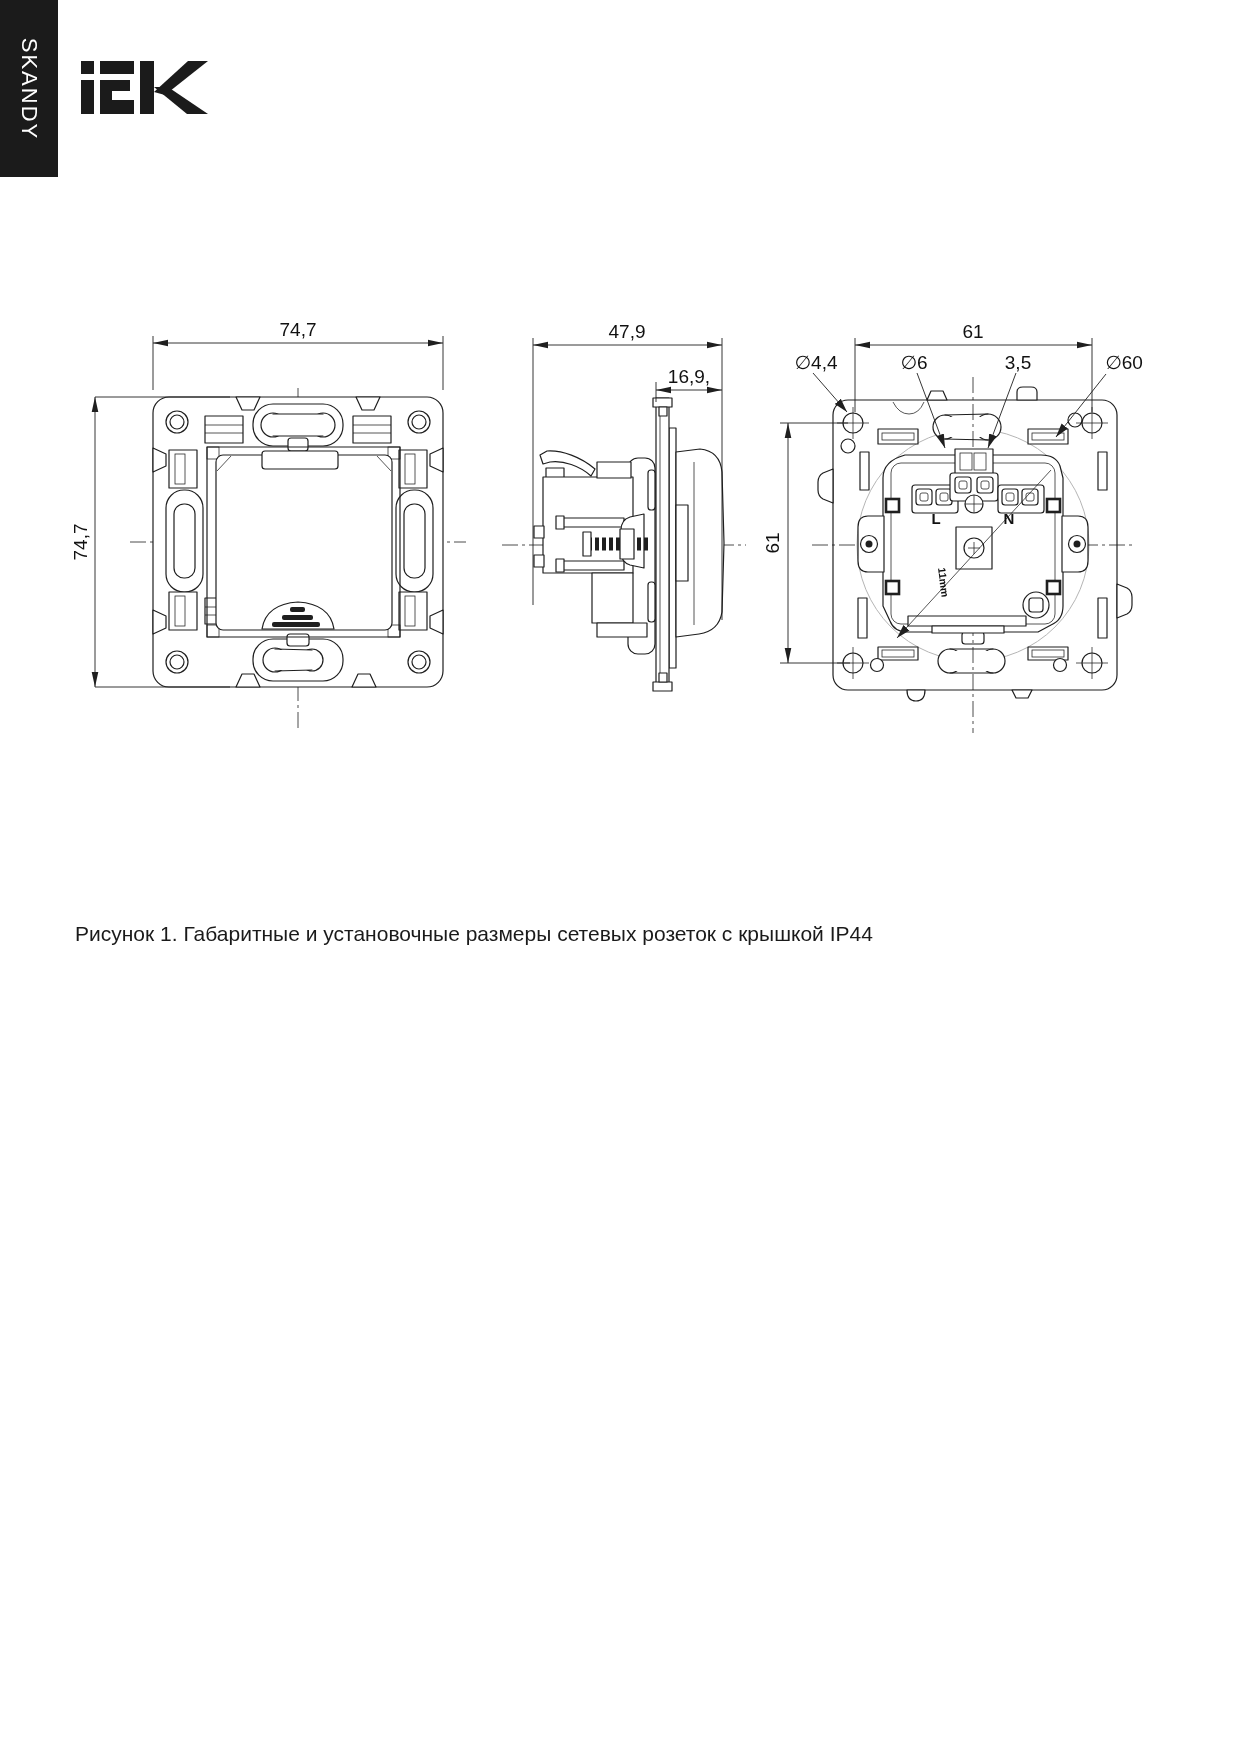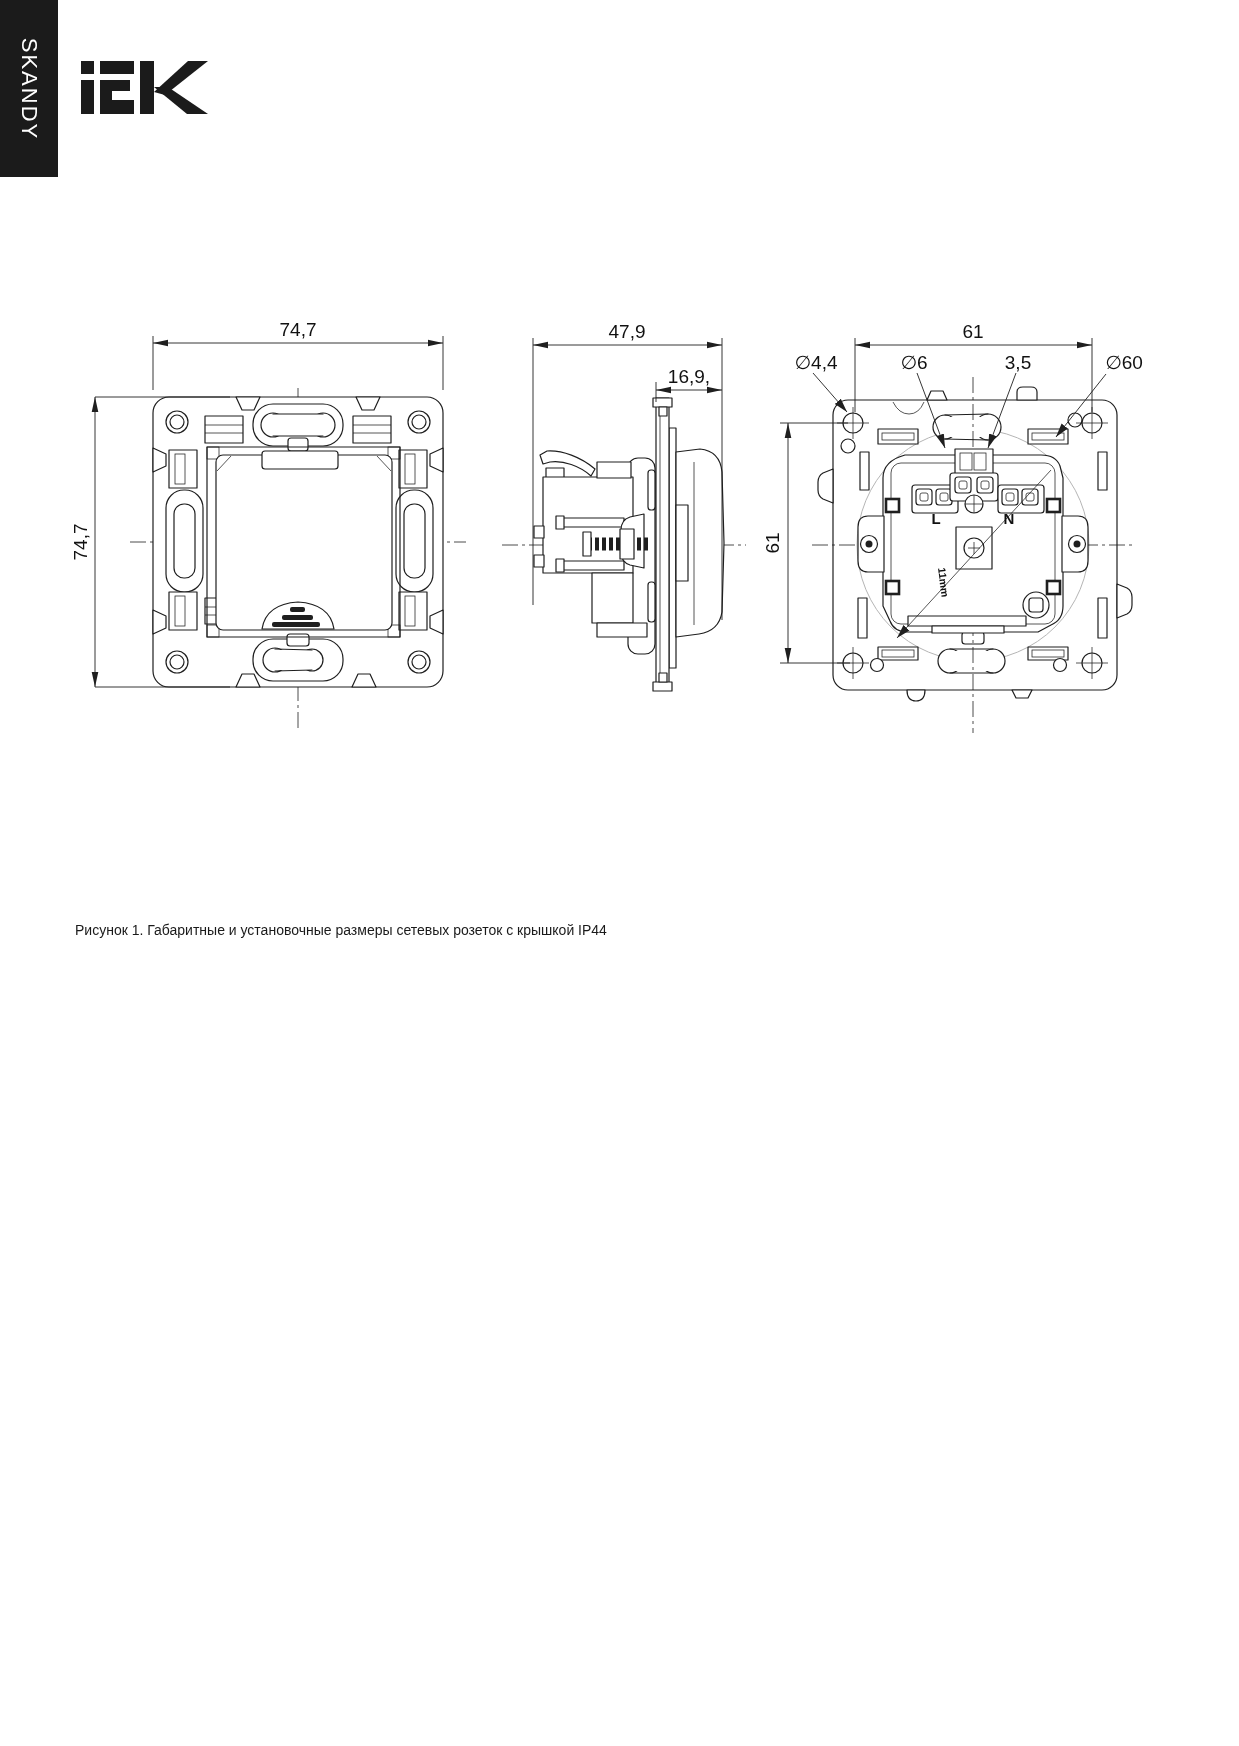--- a/index.html
+++ b/index.html
@@ -5,21 +5,21 @@
   html,body{margin:0;padding:0;background:#e8e8e8;}
   .page{position:relative;width:1239px;height:1746px;background:#ffffff;margin:0 auto;
         font-family:"Liberation Sans",sans-serif;overflow:hidden;}
   .series-tab{position:absolute;left:0;top:0;width:58px;height:177px;background:#1b1b1b;}
   .series-text{position:absolute;left:50%;top:50%;transform:translate(-50%,-50%) rotate(90deg);
         color:#ffffff;font-size:22px;letter-spacing:2px;white-space:nowrap;
         font-family:"Liberation Sans",sans-serif;}
   .logo{position:absolute;left:80px;top:56px;width:130px;height:60px;}
   .sr{position:absolute;width:1px;height:1px;overflow:hidden;clip:rect(0 0 0 0);white-space:nowrap;}
   .drawing{position:absolute;left:0;top:276px;}
-  .caption{position:absolute;left:75px;top:922px;margin:0;font-size:14px;color:#1a1a1a;white-space:nowrap;}
+  .caption{position:absolute;left:75px;top:922px;margin:0;font-size:21px;color:#1a1a1a;white-space:nowrap;}
 
   
   .ln{stroke:#1f1f1f;stroke-width:1.2;fill:none;stroke-linejoin:round;stroke-linecap:round;}
   .w{fill:#ffffff;}
   .ns{stroke:none;fill:#ffffff;}
   .thin{stroke:#1f1f1f;stroke-width:.75;fill:none;}
   .lnb{stroke:#1f1f1f;stroke-width:2.6;fill:#ffffff;}
   .dim{stroke:#1f1f1f;stroke-width:.9;fill:none;}
   .cl{stroke:#1f1f1f;stroke-width:.8;fill:none;stroke-dasharray:16 4 3 4;}
   .gray{stroke:#b5b5b5;stroke-width:1;fill:none;}

